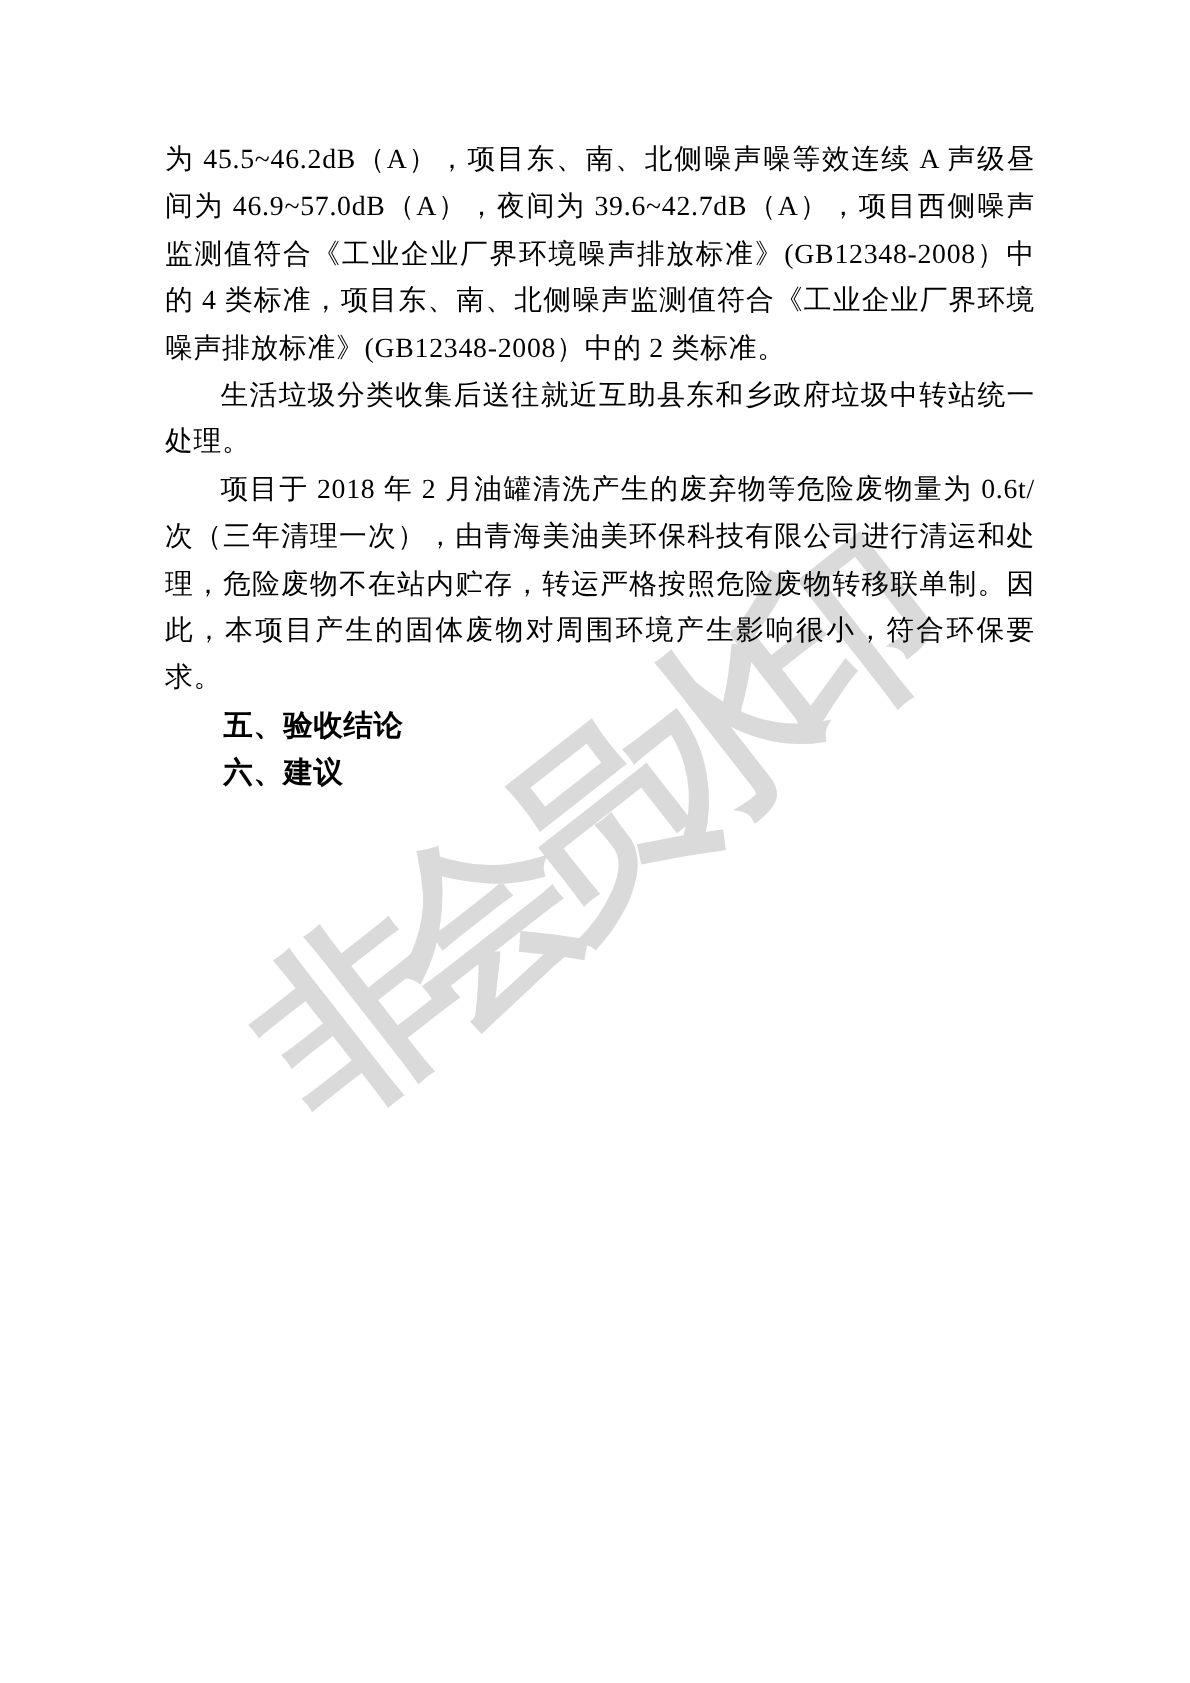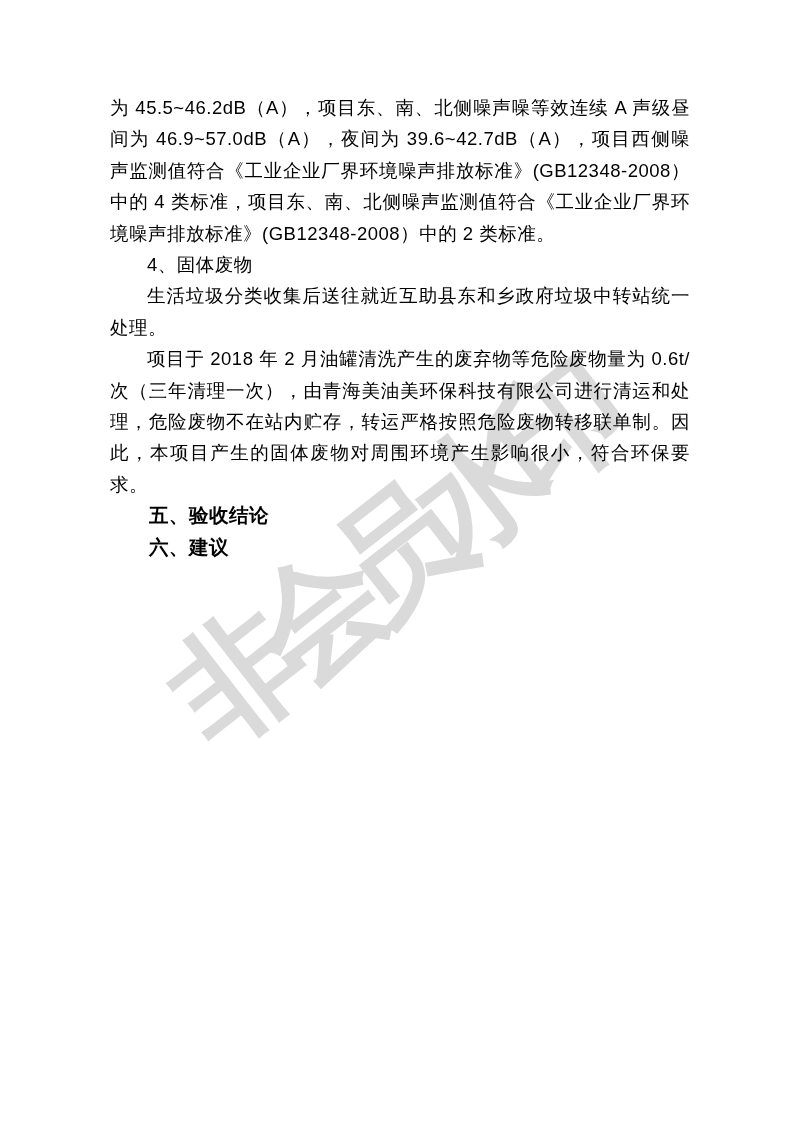--- a/index.html
+++ b/index.html
@@ -36,21 +36,21 @@
     z-index: 1;
   }
   .content p {
     margin: 0;
     padding: 0;
     color: #000000;
     font-size: 18.5px;
     line-height: 31.4px;
     letter-spacing: 0.5px;
     text-align: justify;
-    font-family: Liberation Sans, sans-serif;
+    font-family: Liberation Serif, serif;
   }
   .content p.indent {
     text-indent: 2em;
   }
   .content p.heading {
     font-family: Liberation Sans, sans-serif;
     font-weight: bold;
     font-size: 19.5px;
     text-align: left;
   }
@@ -58,19 +58,18 @@
     text-align: left;
   }
 </style>
 </head>
 <body>
 
 <div class="page">
   <div class="watermark" style="color: rgb(218, 218, 218);">非会员水印</div>
   <main class="content">
       <p class="body">为 45.5~46.2dB（A），项目东、南、北侧噪声噪等效连续 A 声级昼间为 46.9~57.0dB（A），夜间为 39.6~42.7dB（A），项目西侧噪声监测值符合《工业企业厂界环境噪声排放标准》(GB12348-2008）中的 4 类标准，项目东、南、北侧噪声监测值符合《工业企业厂界环境噪声排放标准》(GB12348-2008）中的 2 类标准。</p>
-      <p class="subheading indent">4、固体废物</p>
       <p class="body indent">生活垃圾分类收集后送往就近互助县东和乡政府垃圾中转站统一处理。</p>
       <p class="body indent">项目于 2018 年 2 月油罐清洗产生的废弃物等危险废物量为 0.6t/次（三年清理一次），由青海美油美环保科技有限公司进行清运和处理，危险废物不在站内贮存，转运严格按照危险废物转移联单制。因此，本项目产生的固体废物对周围环境产生影响很小，符合环保要求。</p>
       <p class="heading indent">五、验收结论</p>
       <p class="heading indent">六、建议</p>
     </main>
 </div>
 
 </body></html>

